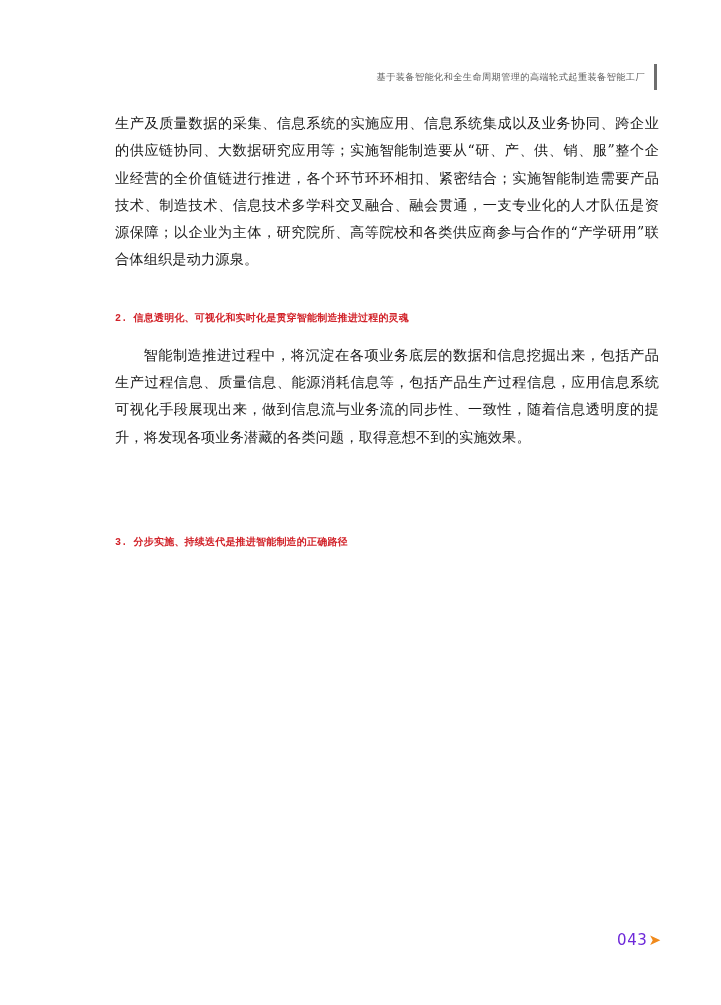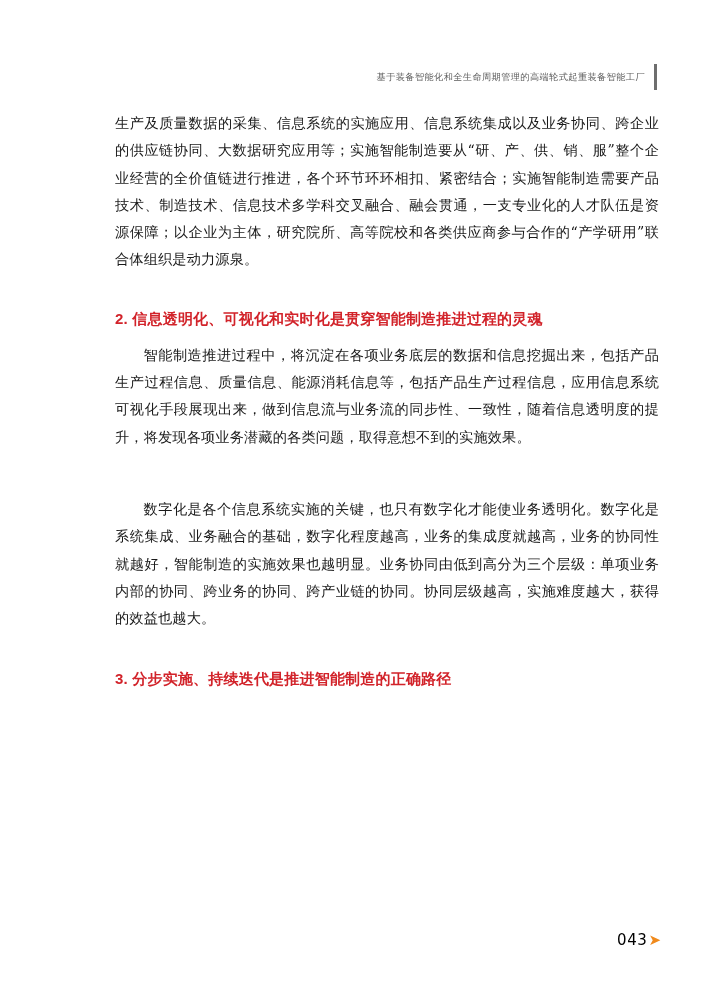--- a/index.html
+++ b/index.html
@@ -64,22 +64,22 @@
     text-align: justify;
     text-justify: inter-ideograph;
     letter-spacing: 0.15px;
   }
   p.indent {
     text-indent: 2em;
   }
 
   h3.section-heading {
     margin: 0;
-    font-family: Liberation Sans, sans-serif;
-    font-size: 15px;
+    font-family: Liberation Mono, monospace;
+    font-size: 10px;
     font-weight: bold;
     line-height: 25px;
     color: #d2232a;
     letter-spacing: 0.2px;
     text-align: justify;
     text-justify: inter-ideograph;
   }
 
   
   .gap-para-to-head { height: 32px; }
@@ -91,21 +91,21 @@
     position: absolute;
     right: 60px;
     bottom: 56px;
     display: flex;
     align-items: baseline;
     gap: 1px;
   }
   .folio-number {
     font-family: "DejaVu Sans", "Liberation Sans", sans-serif;
     font-size: 15px;
-    color: #000000;
+    color: #6d28d9;
     letter-spacing: 0.6px;
   }
   .folio-arrow {
     font-family: "DejaVu Sans", "Liberation Sans", sans-serif;
     font-size: 15px;
     font-weight: bold;
     color: #f08a1c;
     line-height: 1;
   }
 </style>
@@ -129,21 +129,20 @@
 
     <div class="gap-head-to-para"></div>
 
     <p class="body-text indent">智能制造推进过程中，将沉淀在各项业务底层的数据和信息挖掘出来，包括产品生产过程信息、质量信息、能源消耗信息等，包括产品生产过程信息，应用信息系统可视化手段展现出来，做到信息流与业务流的同步性、一致性，随着信息透明度的提升，将发现各项业务潜藏的各类问题，取得意想不到的实施效果。</p>
 
     <div class="gap-para-to-head2"></div>
 
 
     <div class="gap-head-to-para"></div>
 
-    <p class="body-text indent">数字化是各个信息系统实施的关键，也只有数字化才能使业务透明化。数字化是系统集成、业务融合的基础，数字化程度越高，业务的集成度就越高，业务的协同性就越好，智能制造的实施效果也越明显。业务协同由低到高分为三个层级：单项业务内部的协同、跨业务的协同、跨产业链的协同。协同层级越高，实施难度越大，获得的效益也越大。</p>
 
     <div class="gap-para-to-head2"></div>
 
     <h3 class="section-heading">3. 分步实施、持续迭代是推进智能制造的正确路径</h3>
 
     <div class="gap-head-to-para"></div>
 
 
   </div>
 

